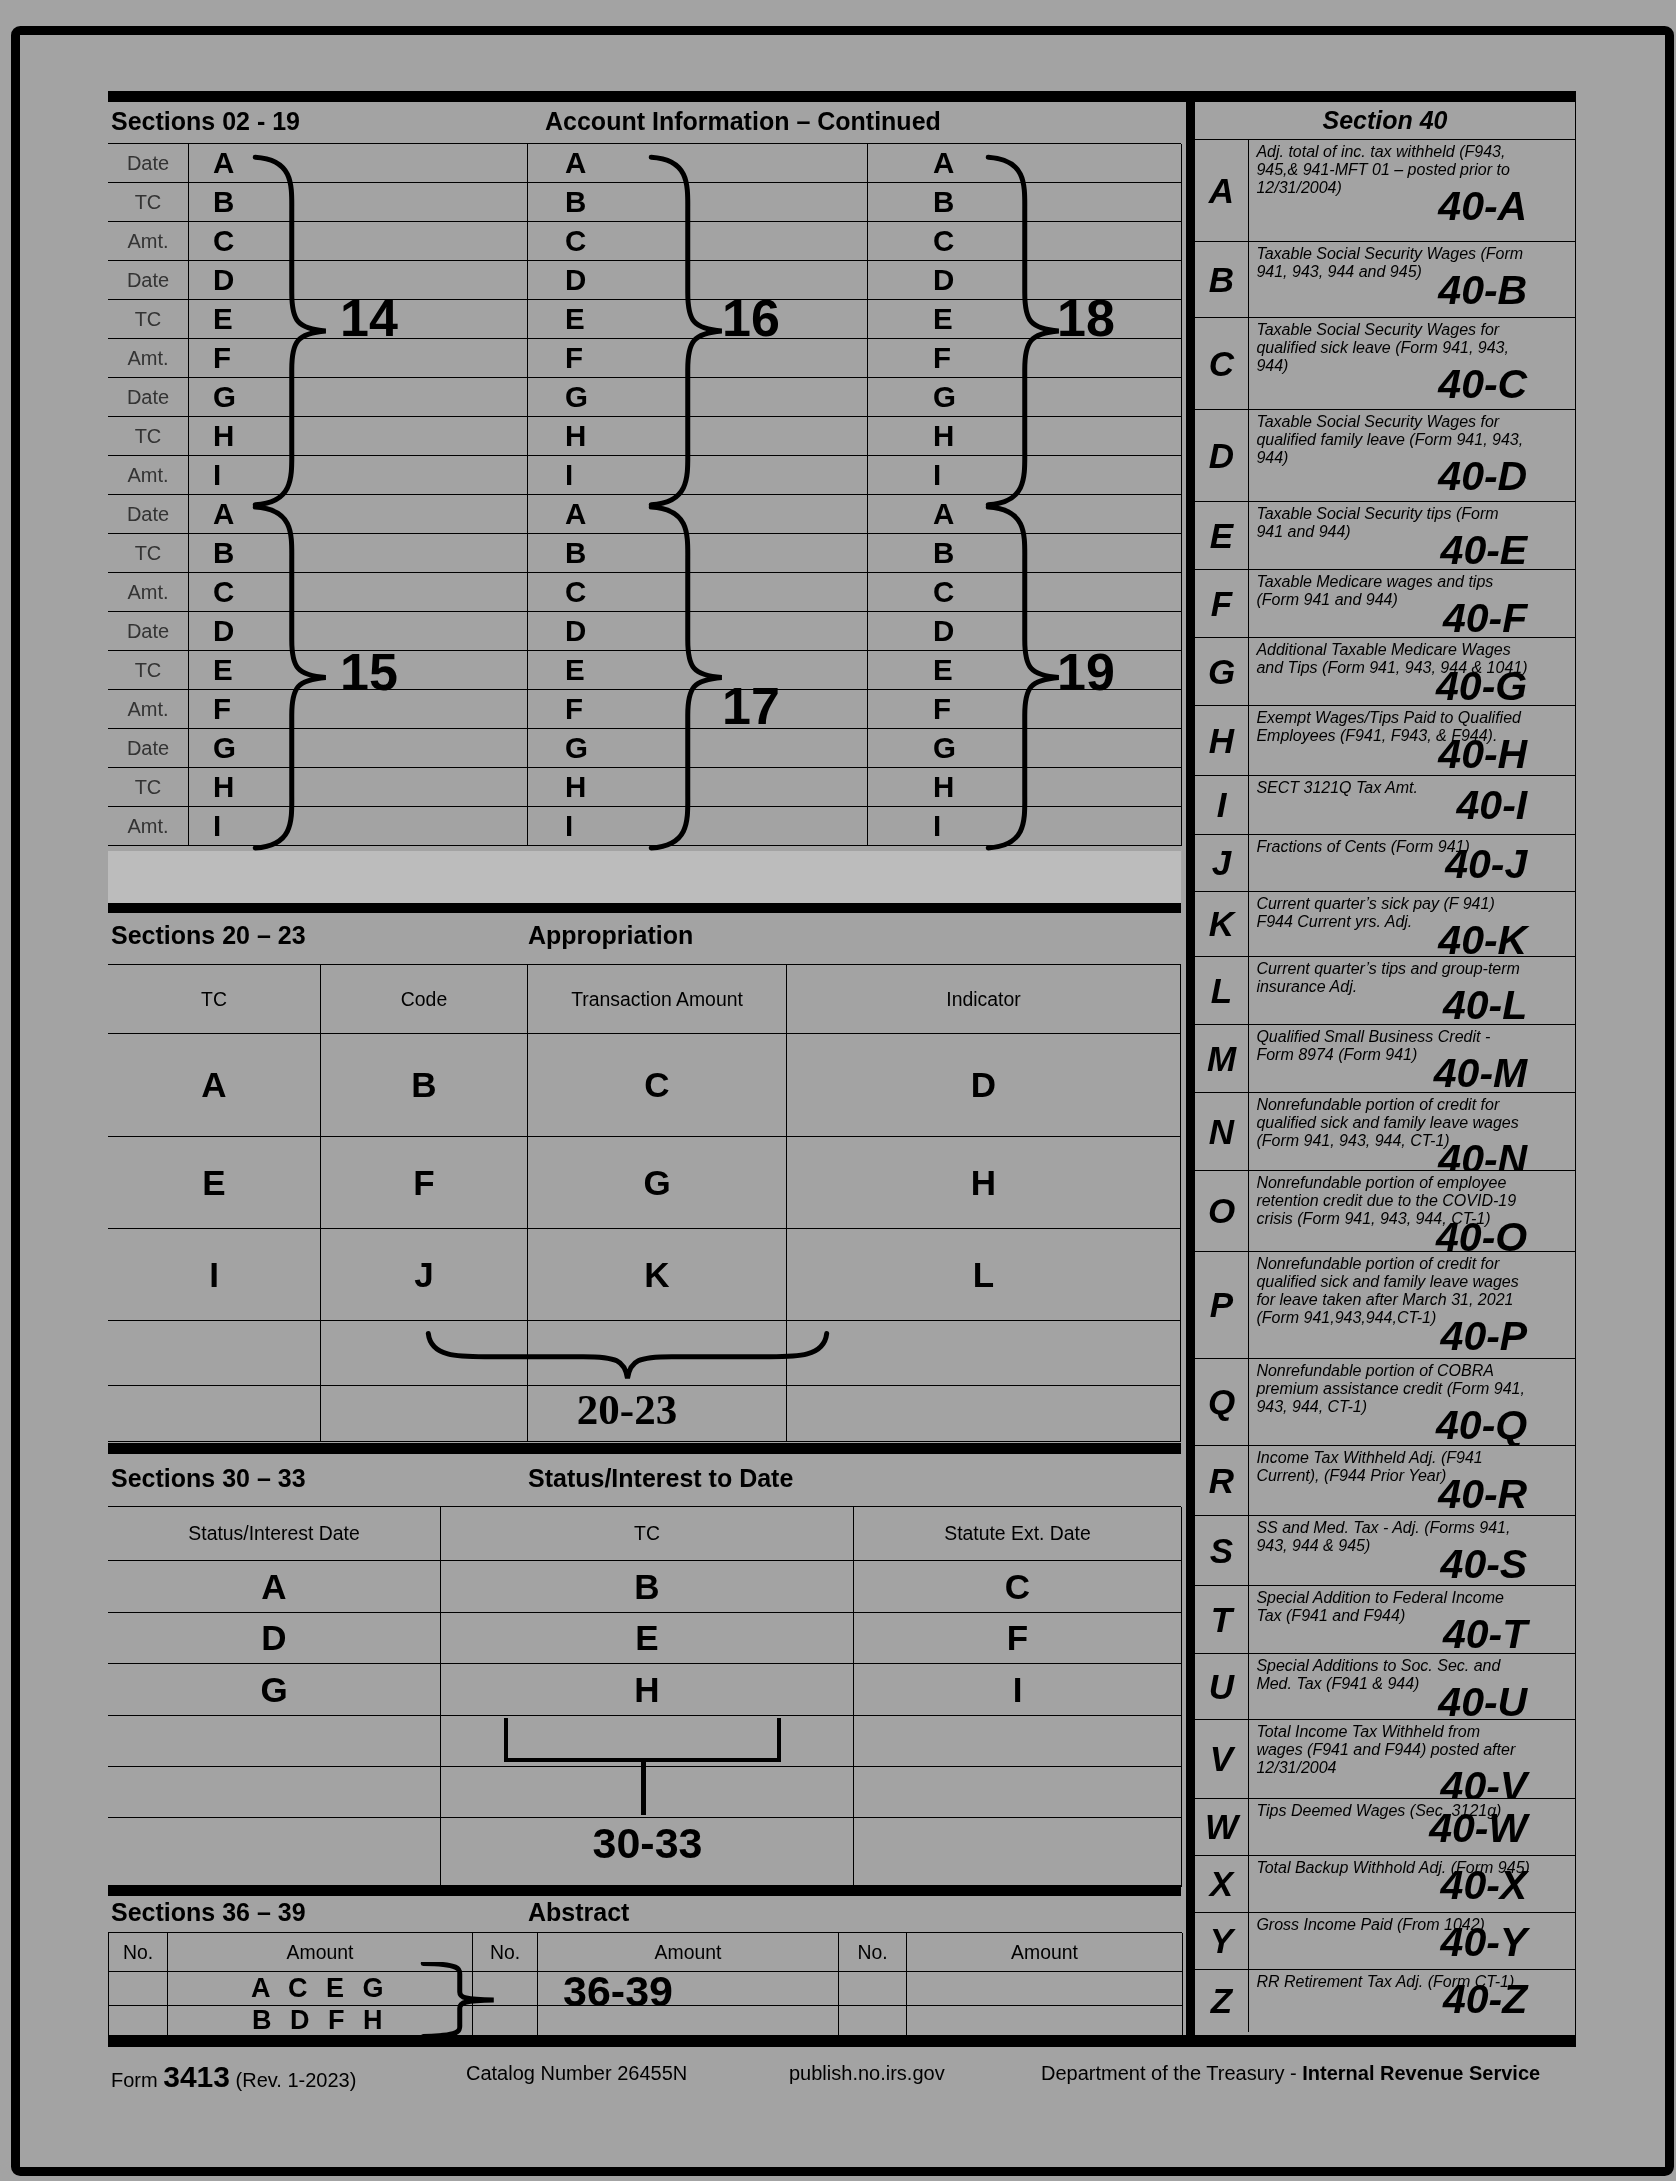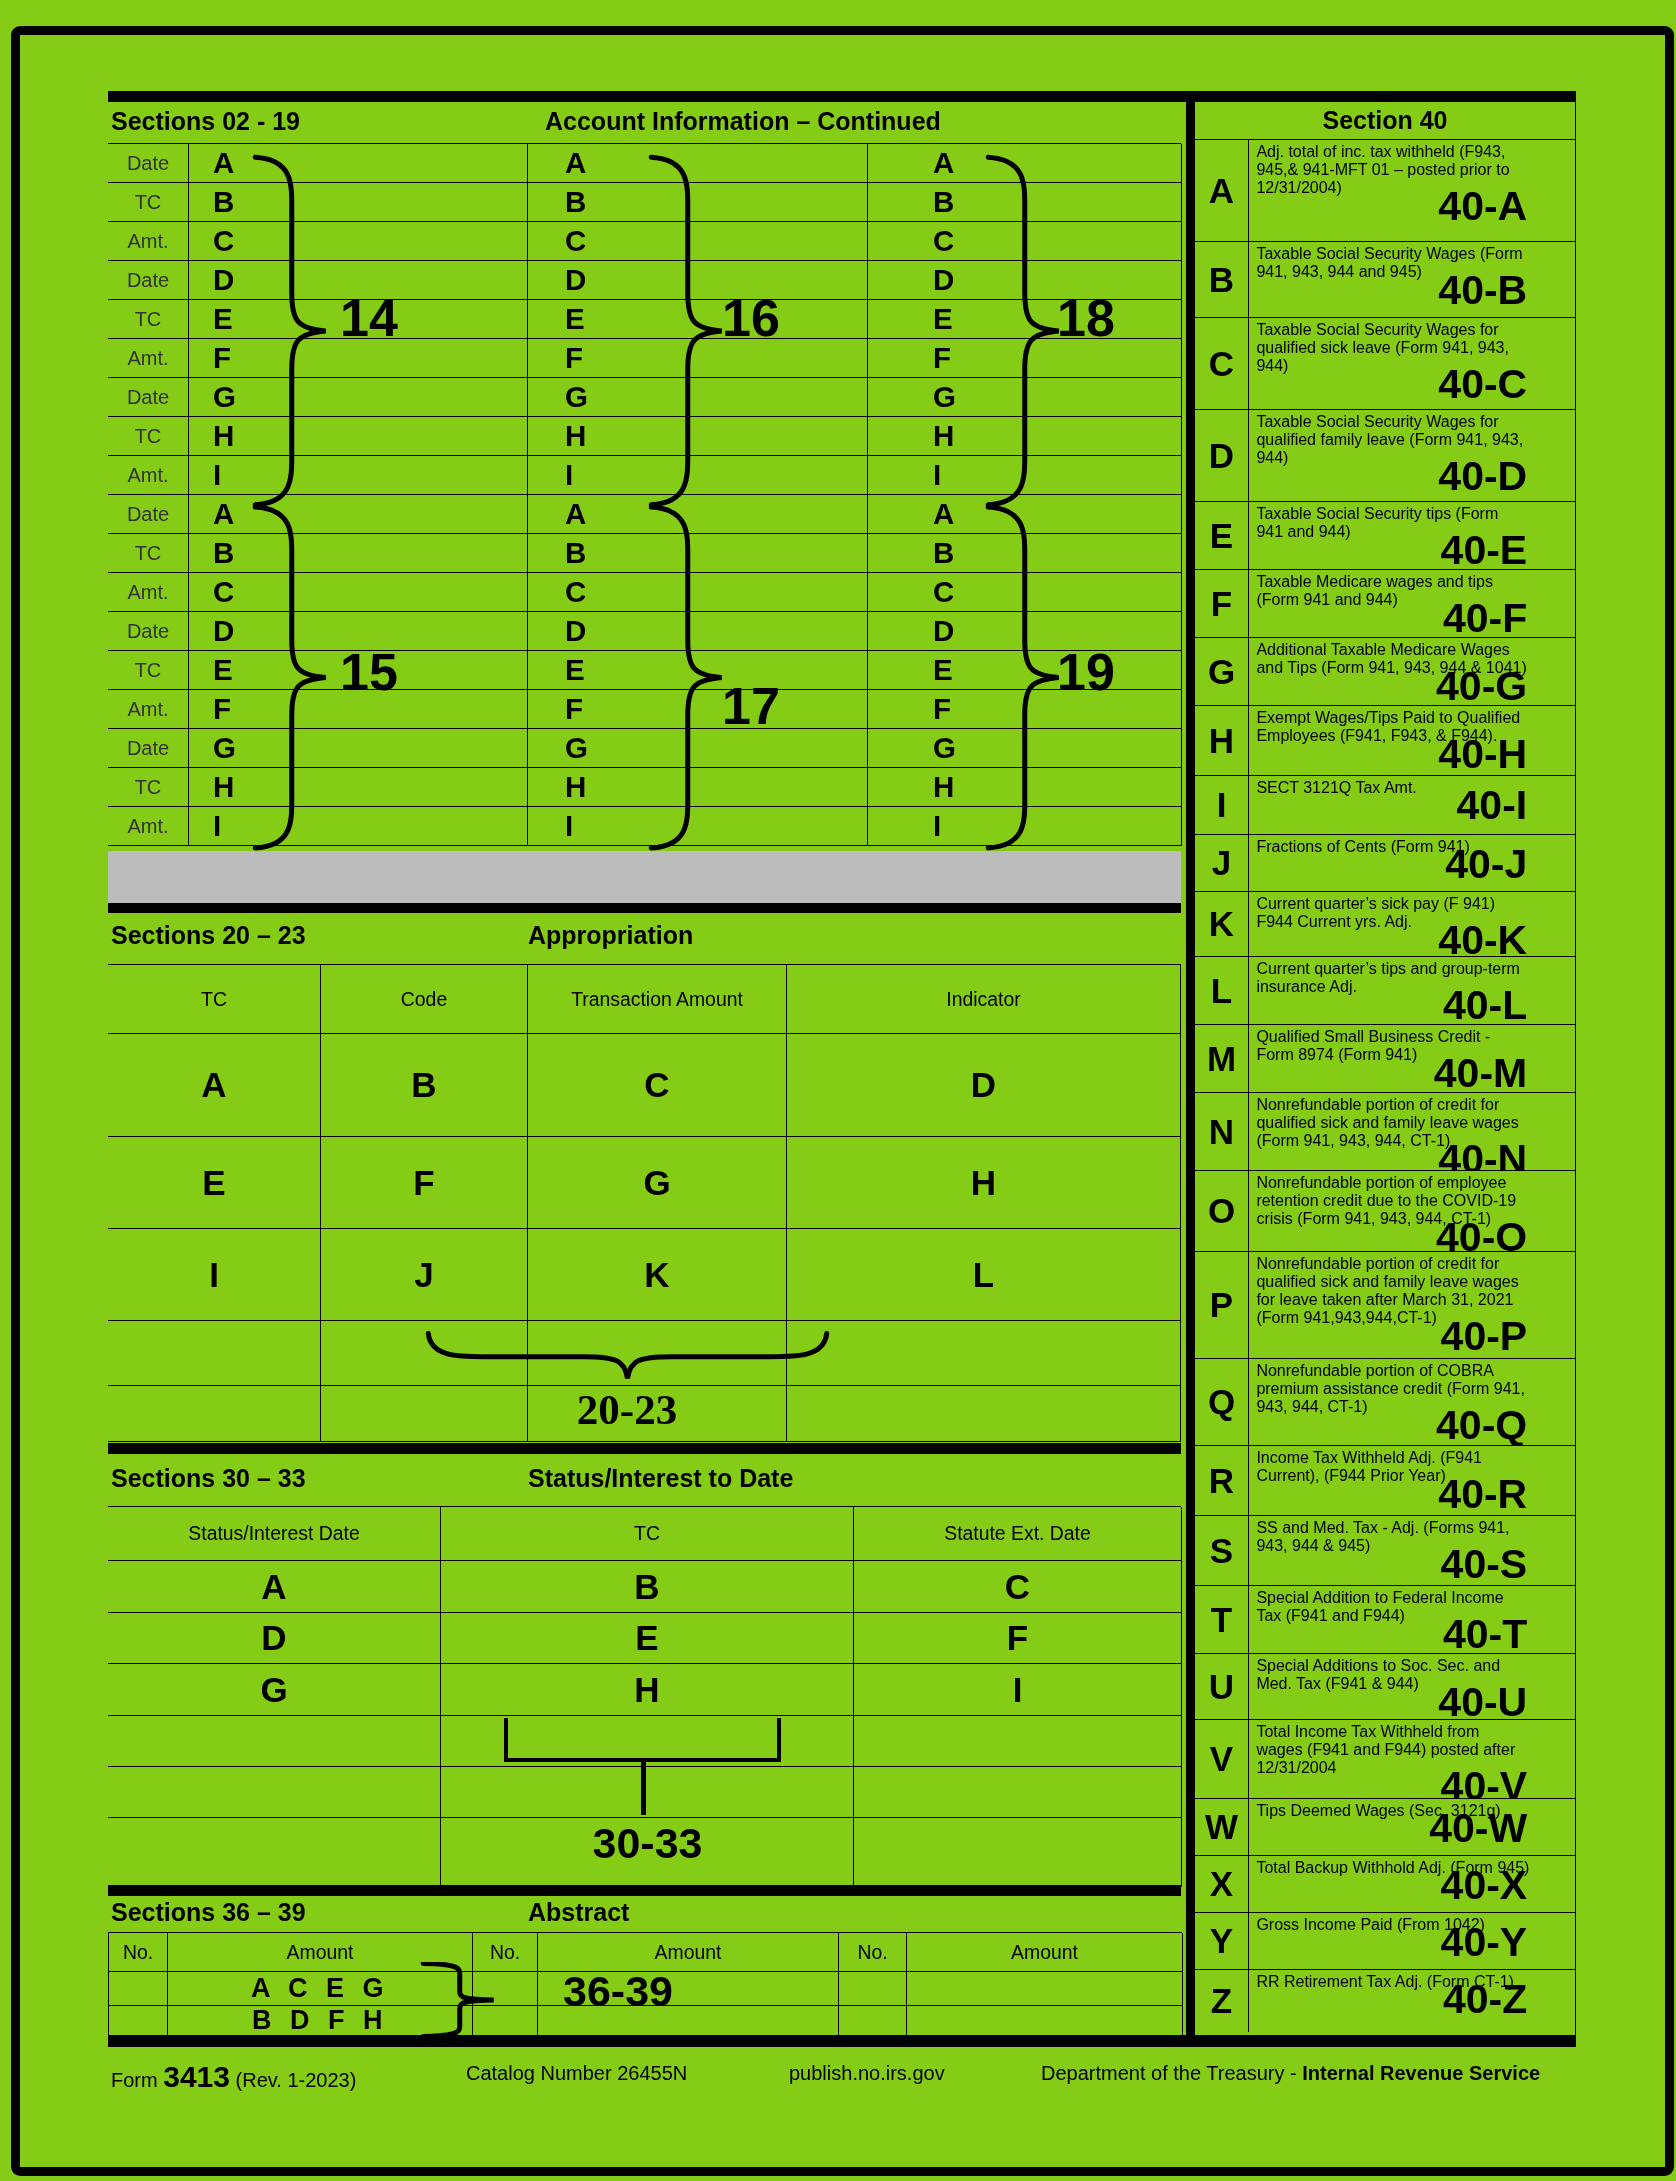--- a/index.html
+++ b/index.html
@@ -1,16 +1,16 @@
 <!DOCTYPE html>
 <html style="font-size:14.8px"><head>
 <meta charset="utf-8">
 <style>
   html,body{margin:0;padding:0;background:#fff;}
-  .page{position:relative;width:1677px;height:2182px;background:#84cc16;overflow:hidden;
+  .page{position:relative;width:1677px;height:2182px;background:#a3a3a3;overflow:hidden;
         font-family:"Liberation Sans", sans-serif;color:#000;}
   .abs{position:absolute;}
   .frame{left:11px;top:26px;width:1663px;height:2150px;box-sizing:border-box;
          border:9.2px solid #000;border-radius:9.2px;}
   .bar{background:#000;}
   .title{font-weight:bold;font-size:25px;white-space:nowrap;}
   
   .t0219{left:108px;top:143px;width:1073px;height:708px;display:grid;
          grid-template-columns:81px 339px 340px 314px;grid-auto-rows:39px;border-top:1.8px solid #000;}
   .c{border-right:1.8px solid #000;border-bottom:1.8px solid #000;box-sizing:border-box;display:flex;align-items:center;}
@@ -29,21 +29,21 @@
          grid-template-columns:333px 413px 328px;grid-template-rows:54px 52px 51px 52px 51px 51px 69px;border-top:1.8px solid #000;}
   .t3639{left:108px;top:1932px;width:1073px;height:103px;display:grid;
          grid-template-columns:59px 305px 65px 301px 68px 276px;grid-template-rows:39px 34px 30px;
          border-top:1.8px solid #000;border-left:1.8px solid #000;text-align:center;}
   .acegrow{justify-content:center;font-weight:bold;font-size:27px;letter-spacing:5.5px;white-space:nowrap;}
   .biglabel{position:absolute;font-weight:bold;font-size:43px;line-height:43px;text-align:center;white-space:nowrap;}
   .brk3033{left:504px;top:1718px;width:277px;height:44px;box-sizing:border-box;
            border-left:4.6px solid #000;border-right:4.6px solid #000;border-bottom:4.6px solid #000;}
   
   .s40box{left:1186px;top:91px;width:390px;height:1944px;box-sizing:border-box;
-          border-left:9.2px solid #000;border-right:1.8px solid #000;display:flex;flex-direction:column;}
+          border-left:9.2px solid #000;border-right:1.8px solid #000;display:flex;flex-direction:column;font-style:italic;}
   .s40head{height:49px;flex:0 0 auto;border-bottom:1.8px solid #000;display:flex;align-items:flex-end;
            justify-content:center;font-weight:bold;font-size:25px;padding-bottom:3.7px;box-sizing:border-box;}
   .s40rows{flex:1;display:flex;flex-direction:column;}
   .s40row{display:flex;flex:0 0 auto;border-bottom:1.8px solid #000;box-sizing:border-box;overflow:hidden;}
   .s40row:last-child{border-bottom:none;}
   .s40letter{width:54px;flex:0 0 auto;border-right:1.8px solid #000;display:flex;align-items:center;
              justify-content:center;font-weight:bold;font-size:35px;box-sizing:border-box;}
   .s40desc{flex:1;padding:2.8px 1.8px 0 7.4px;font-size:16px;line-height:1.13;white-space:pre-line;}
   .s40lab{font-weight:bold;font-size:41px;line-height:0.82;text-align:right;padding-right:46px;margin-top:-7.4px;}
   

